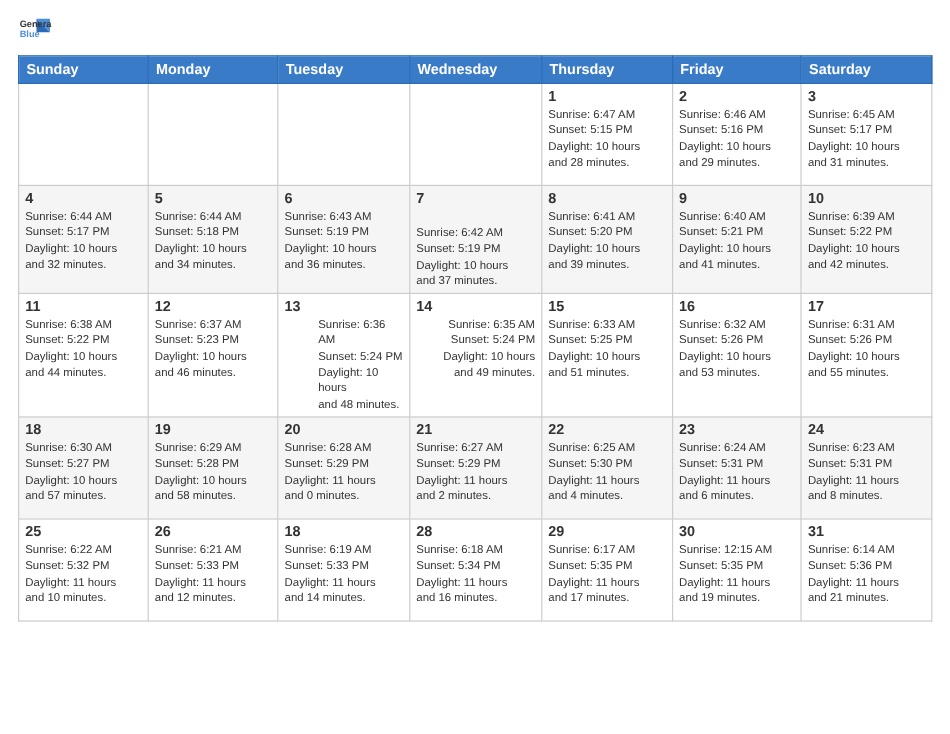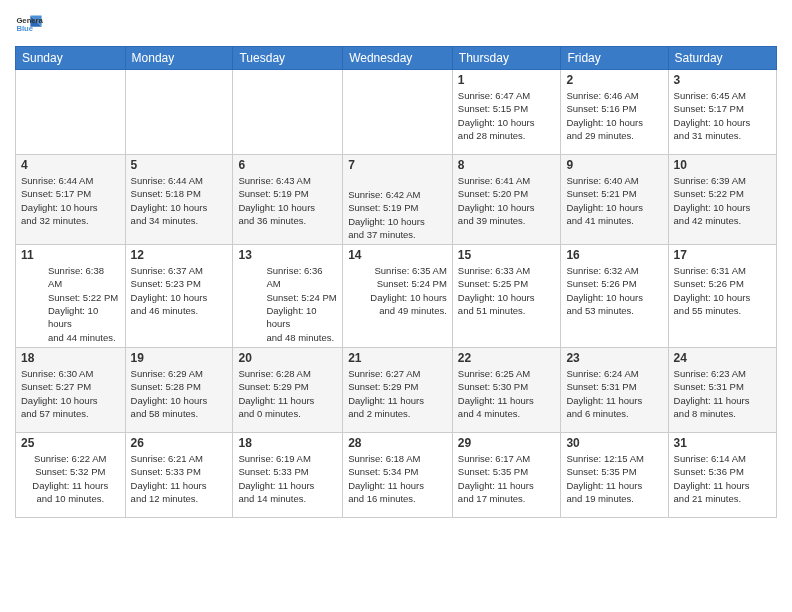--- a/index.html
+++ b/index.html
@@ -47,21 +47,21 @@
       width: 100%;
       border-collapse: collapse;
       font-size: 10px;
     }
     .calendar thead th {
       background-color: #3a7bc8;
       color: white;
       text-align: left;
       padding: 4px 6px;
       font-size: 12px;
-      font-weight: normal;
+      font-weight: bold;
       border: 1px solid #2a6ab8;
     }
     .calendar tbody td {
       border: 1px solid #ccc;
       vertical-align: top;
       padding: 3px 5px;
       width: 113px;
       height: 85px;
       background: #fff;
     }
@@ -191,21 +191,21 @@
             <span class="day-number">10</span>
             <div class="day-info" style="white-space: pre-line;">Sunrise: 6:39 AM
 Sunset: 5:22 PM
 Daylight: 10 hours
 and 42 minutes.</div>
           </td>
         </tr>
         <tr>
           <td>
             <span class="day-number">11</span>
-            <div class="day-info" style="white-space: pre-line; margin-left: 27px;">Sunrise: 6:38 AM
+            <div class="day-info" style="white-space: pre-line;">Sunrise: 6:38 AM
 Sunset: 5:22 PM
 Daylight: 10 hours
 and 44 minutes.</div>
           </td>
           <td>
             <span class="day-number">12</span>
             <div class="day-info" style="white-space: pre-line;">Sunrise: 6:37 AM
 Sunset: 5:23 PM
 Daylight: 10 hours
 and 46 minutes.</div>
@@ -293,21 +293,21 @@
             <span class="day-number">24</span>
             <div class="day-info" style="white-space: pre-line;">Sunrise: 6:23 AM
 Sunset: 5:31 PM
 Daylight: 11 hours
 and 8 minutes.</div>
           </td>
         </tr>
         <tr>
           <td>
             <span class="day-number">25</span>
-            <div class="day-info" style="white-space: pre-line; text-align: center;">Sunrise: 6:22 AM
+            <div class="day-info" style="white-space: pre-line;">Sunrise: 6:22 AM
 Sunset: 5:32 PM
 Daylight: 11 hours
 and 10 minutes.</div>
           </td>
           <td>
             <span class="day-number">26</span>
             <div class="day-info" style="white-space: pre-line;">Sunrise: 6:21 AM
 Sunset: 5:33 PM
 Daylight: 11 hours
 and 12 minutes.</div>

